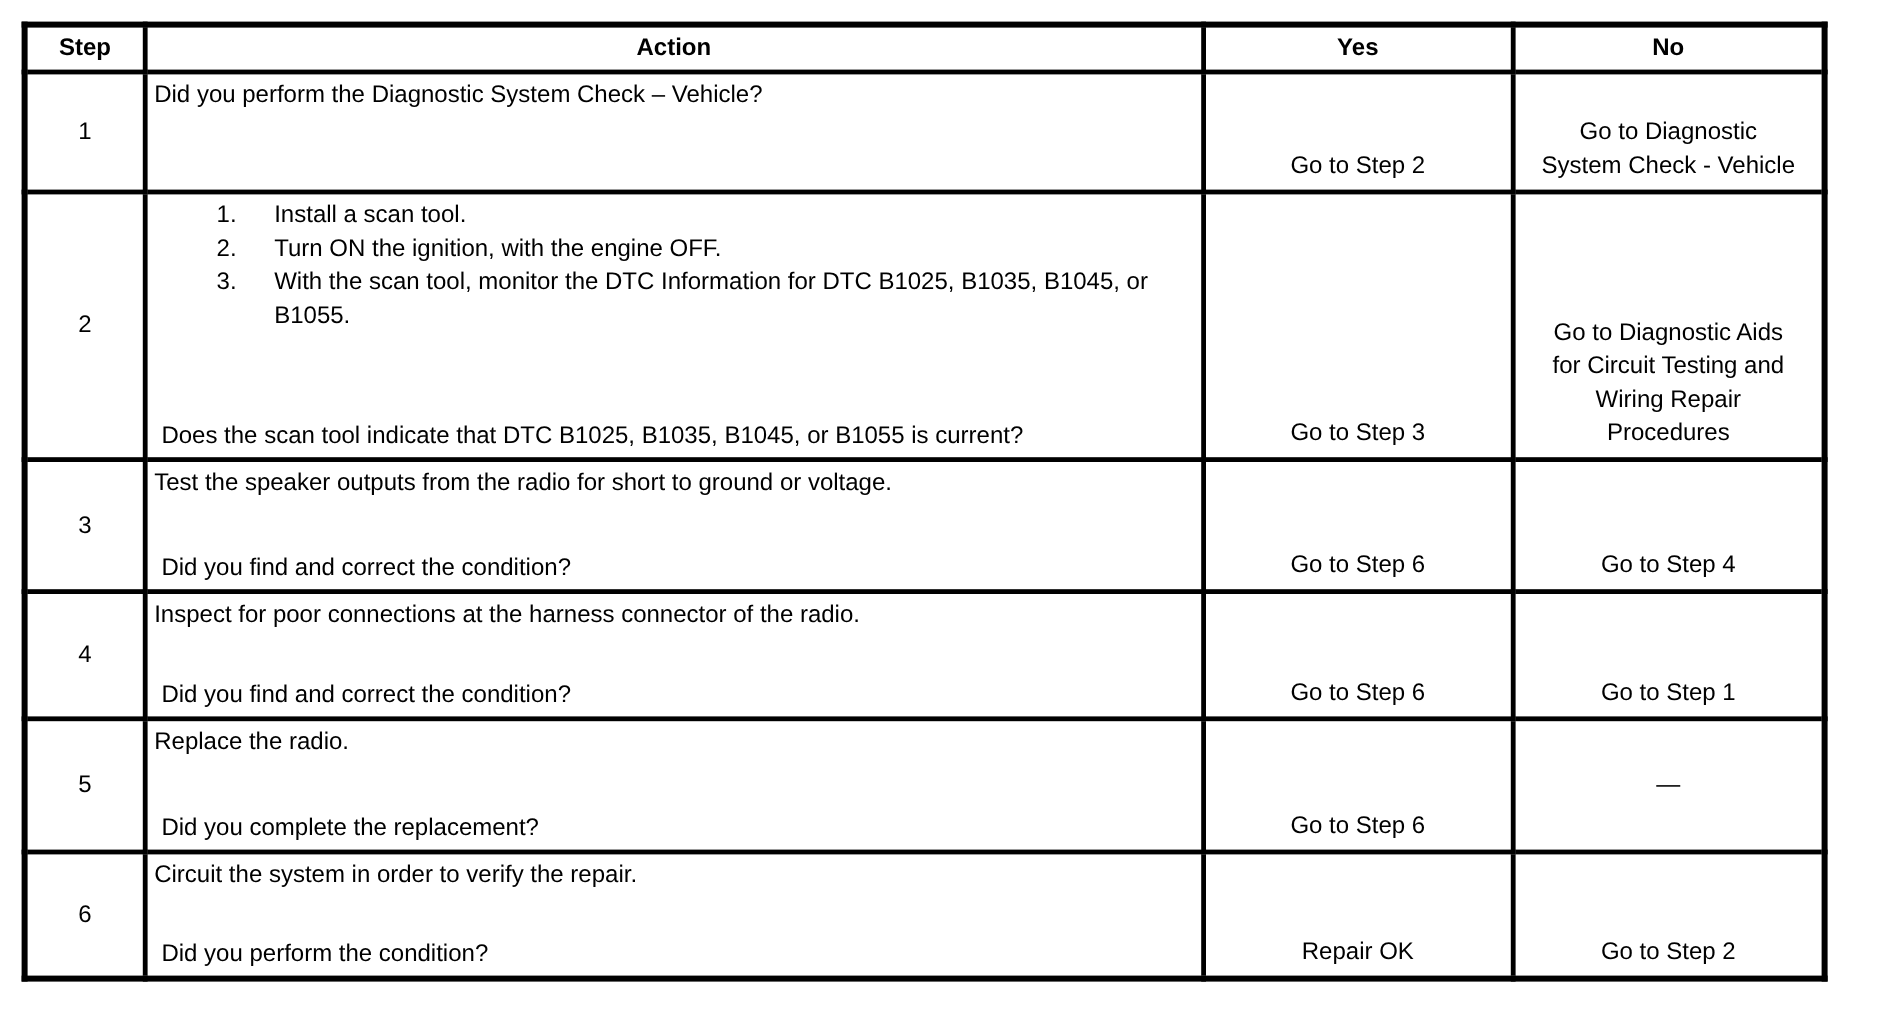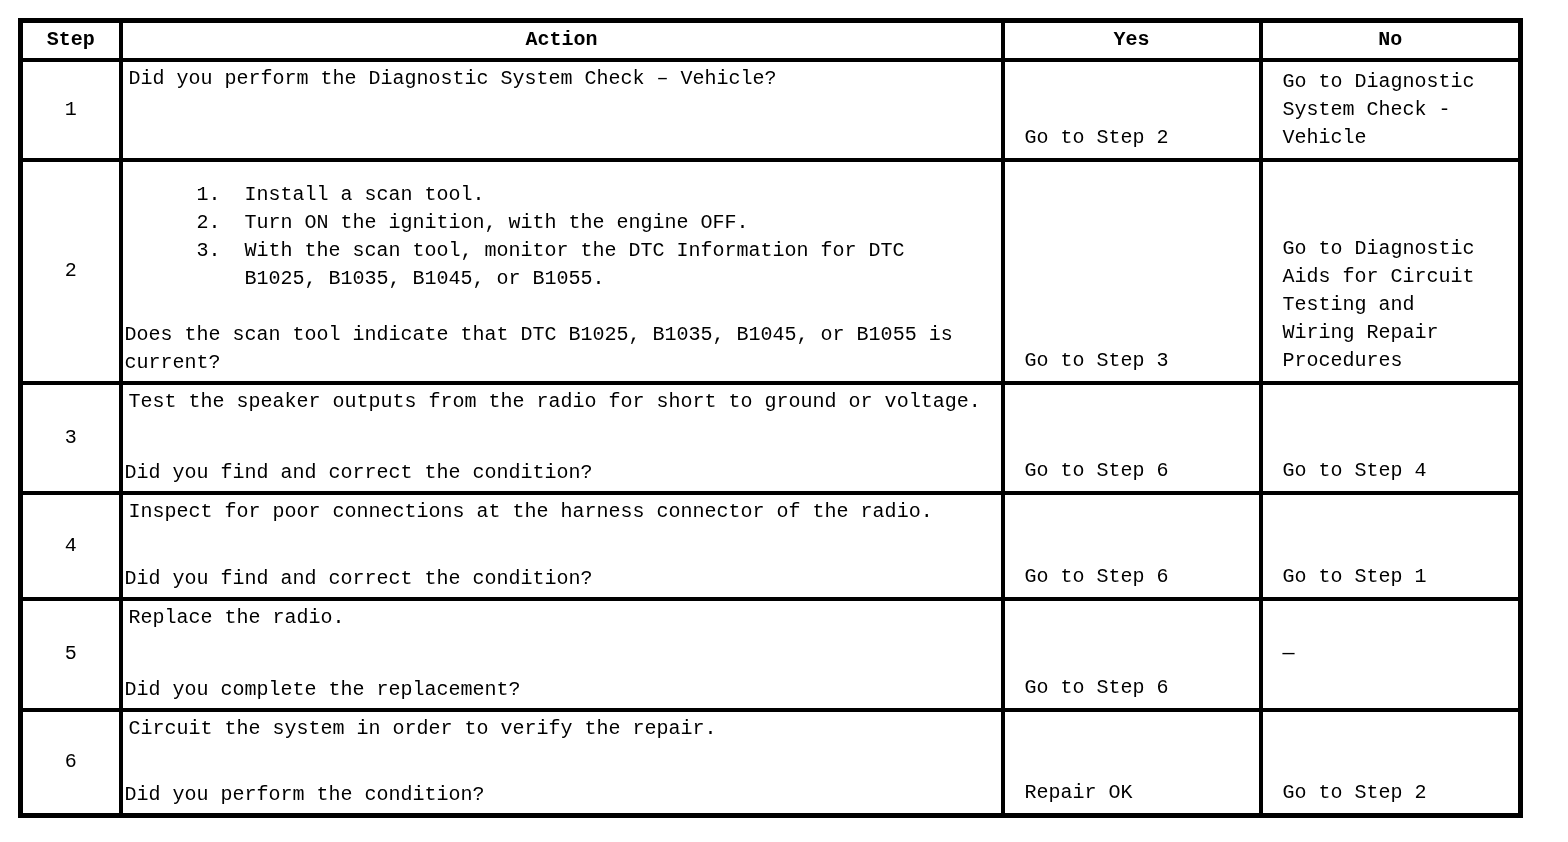--- a/index.html
+++ b/index.html
@@ -23,21 +23,20 @@
     width: 1500px;
     border-collapse: collapse;
     table-layout: fixed;
     border: 5px solid #000000;
   }
   table.diag th, table.diag td {
     border: 4px solid #000000;
     font-size: 20px;
     line-height: 28px;
     overflow: hidden;
-    font-family: Liberation Mono, monospace;
   }
   th.hdr {
     font-weight: bold;
     font-size: 21px;
     text-align: center;
     height: 30px;
     line-height: 30px;
     padding: 0;
   }
   td.step {
@@ -48,42 +47,42 @@
   td.action {
     position: relative;
     vertical-align: top;
     padding: 0;
   }
   .action-top {
     padding: 3px 8px 0 6px;
   }
   .action-question {
     position: absolute;
-    left: 2px;
+    left: 12px;
     right: 8px;
     bottom: 4px;
   }
   ol.steps {
     list-style: none;
-    margin: 16px;
+    margin: 0;
     padding: 0;
     counter-reset: n;
   }
   ol.steps li {
     counter-increment: n;
     position: relative;
     padding-left: 100px;
   }
   ol.steps li::before {
     content: counter(n) ".";
     position: absolute;
     left: 52px;
   }
   td.yes, td.no {
-    text-align: left;
+    text-align: center;
     vertical-align: bottom;
     padding: 0 20px 6px 20px;
     line-height: 26px;
   }
   td.vmid {
     vertical-align: middle;
     padding-bottom: 0;
   }
   
   tr.r-hdr { height: 39px; }

